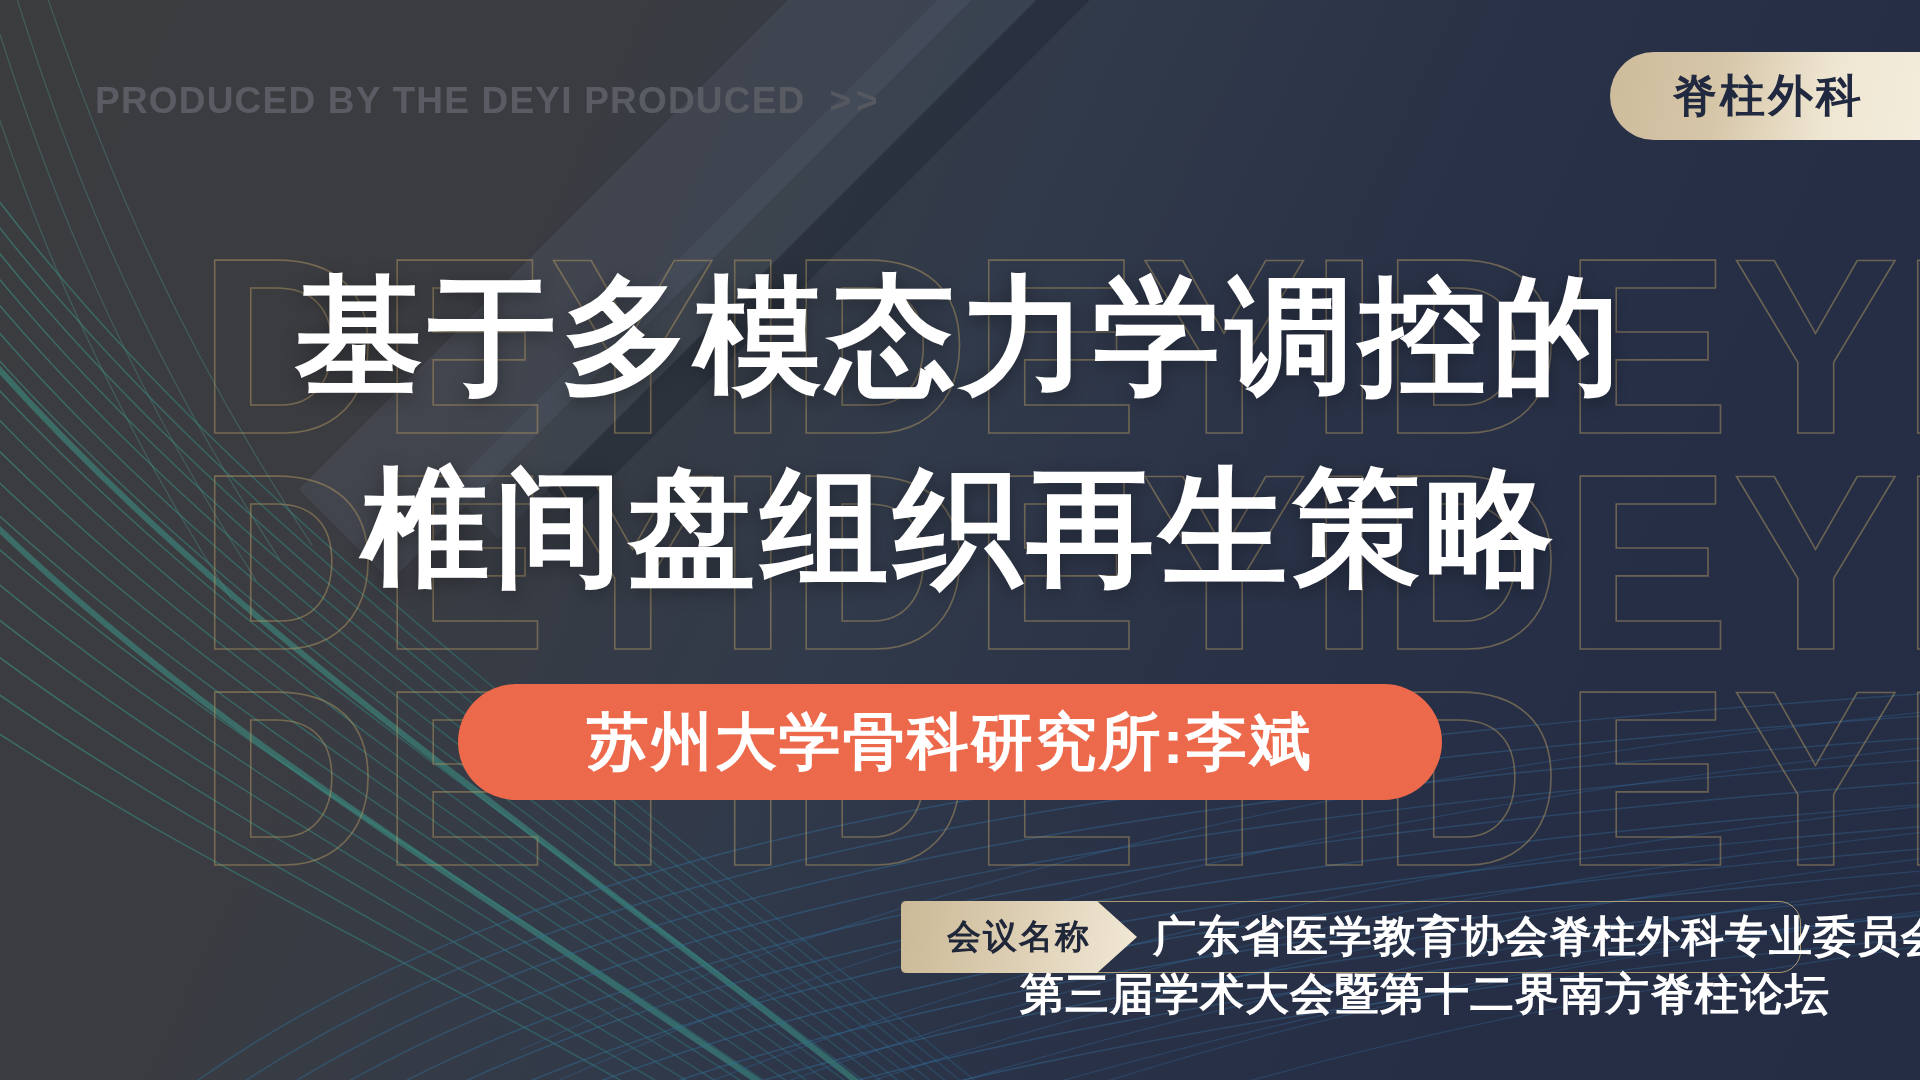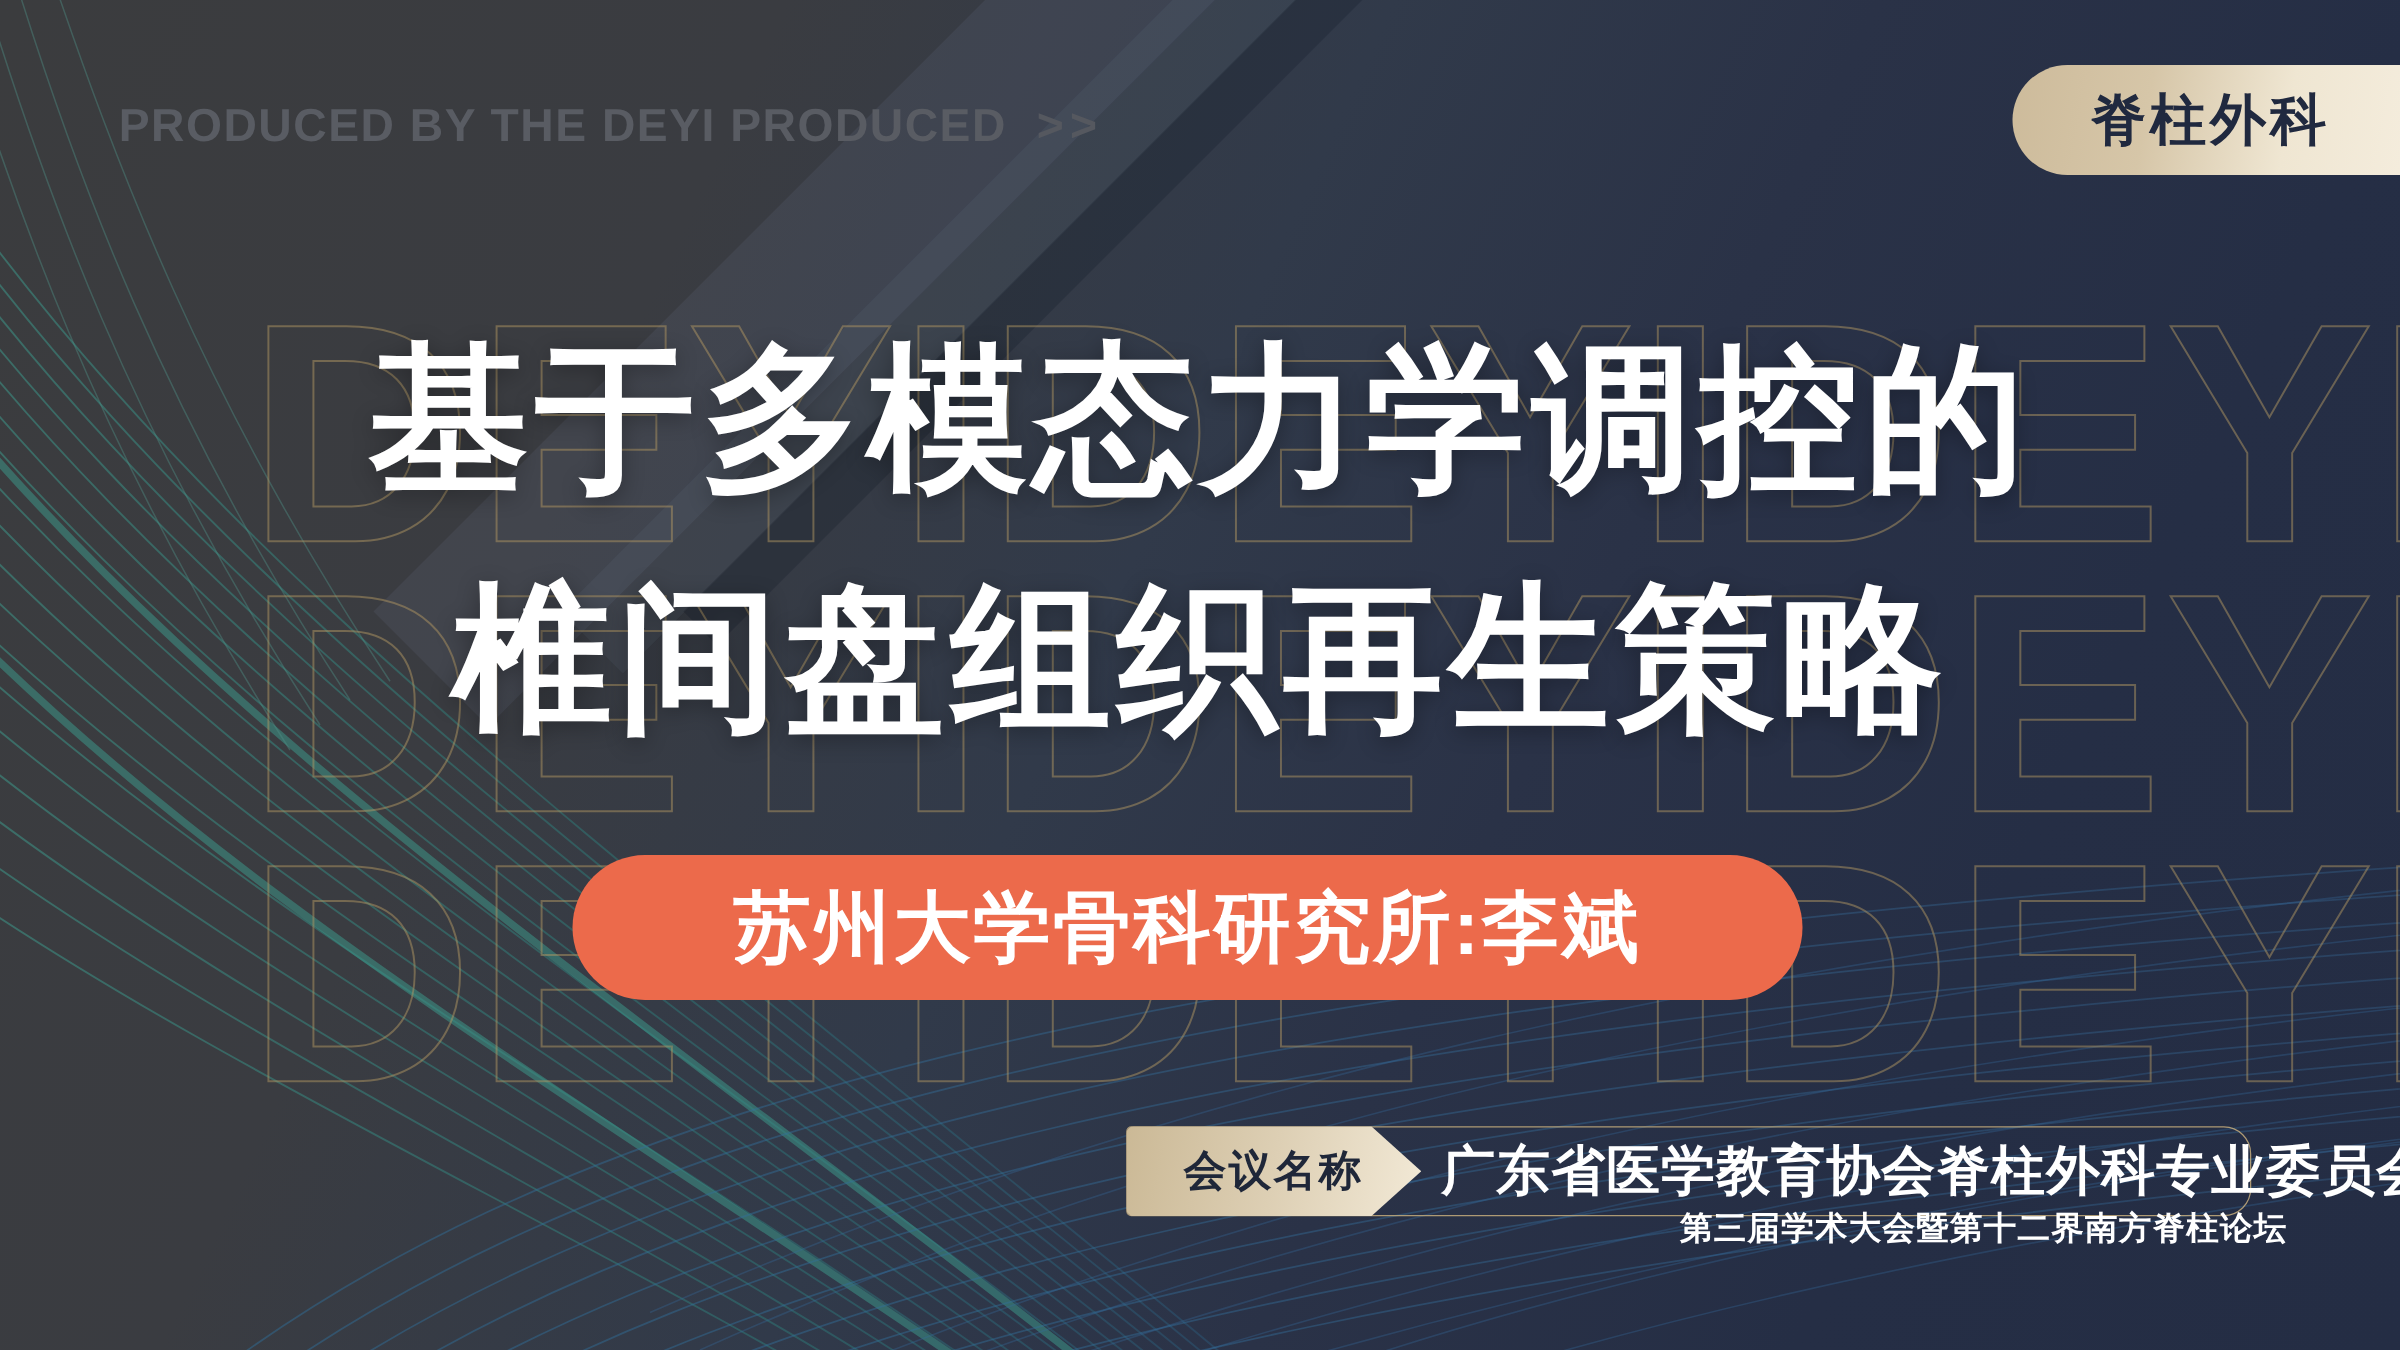--- a/index.html
+++ b/index.html
@@ -91,21 +91,21 @@
     white-space:nowrap;
   }
   .conf-name {
     position:absolute; left:252px; top:0; height:72px;
     display:flex; align-items:center;
     color:#fff; font-size:43px; font-weight:700; letter-spacing:1px;
     white-space:nowrap;
   }
   .forum {
     position:absolute; left:0; top:965px; width:1830px; text-align:right;
-    color:#fff; font-size:26px; font-weight:700; letter-spacing:1px;
+    color:#fff; font-size:44px; font-weight:700; letter-spacing:1px;
     white-space:nowrap;
   }
 </style>
 </head>
 <body>
 
 <div id="stage">
 
   <div class="stripe a"></div>
   <div class="stripe b"></div>

